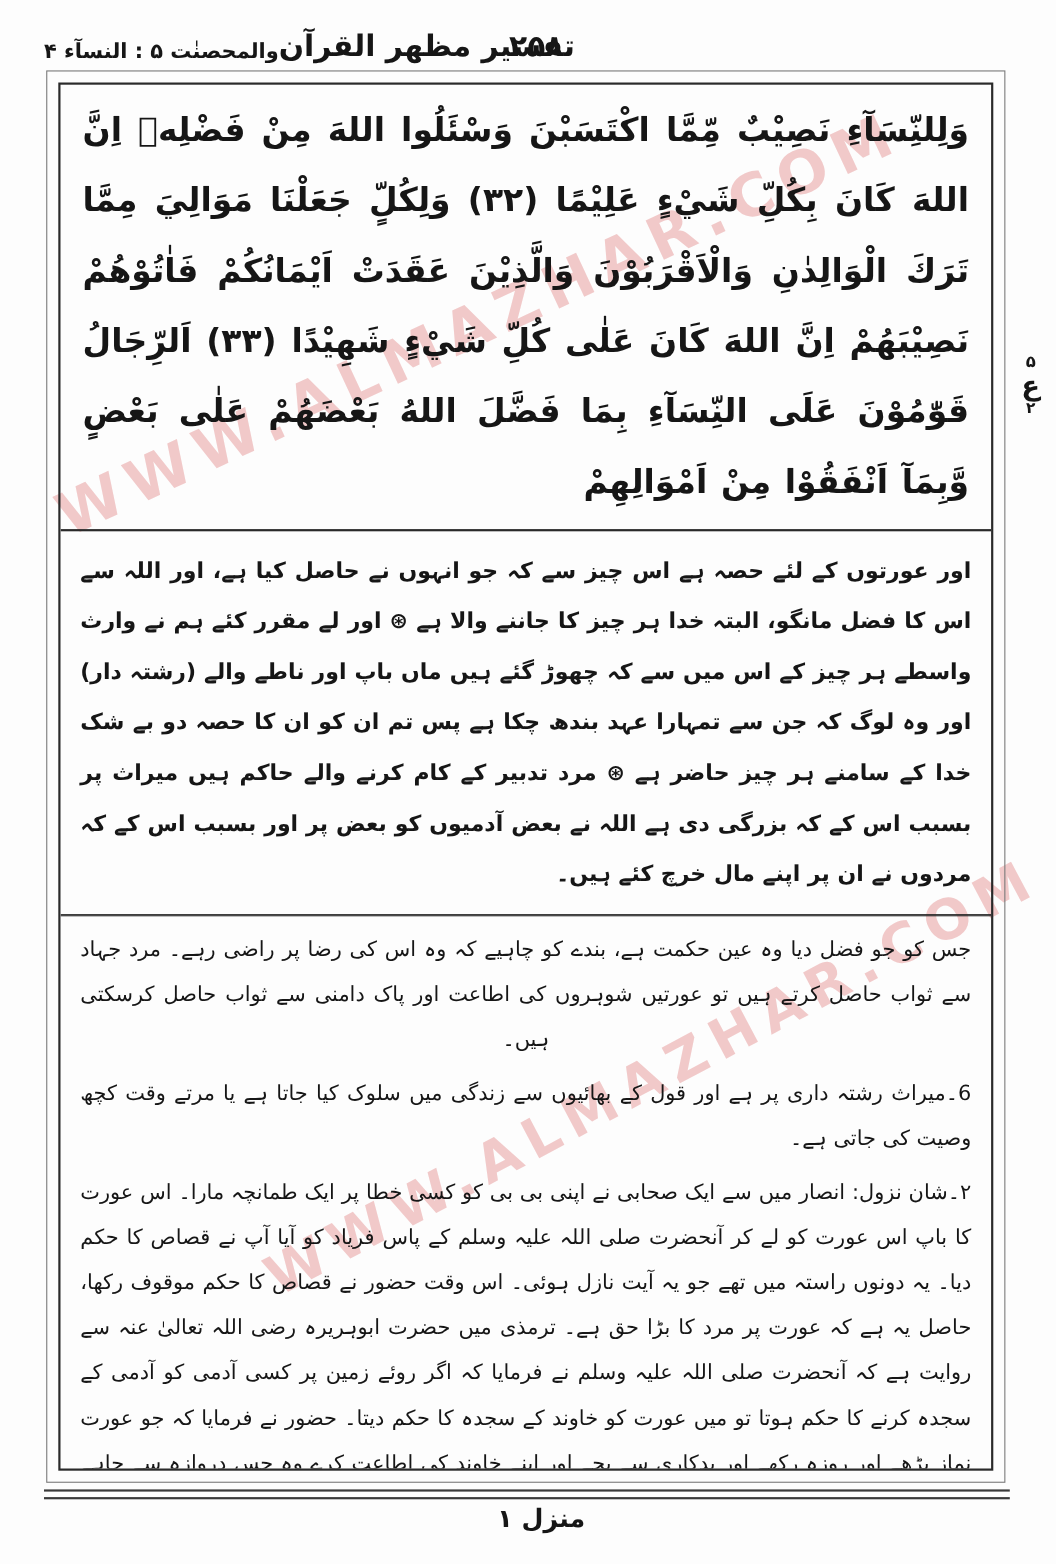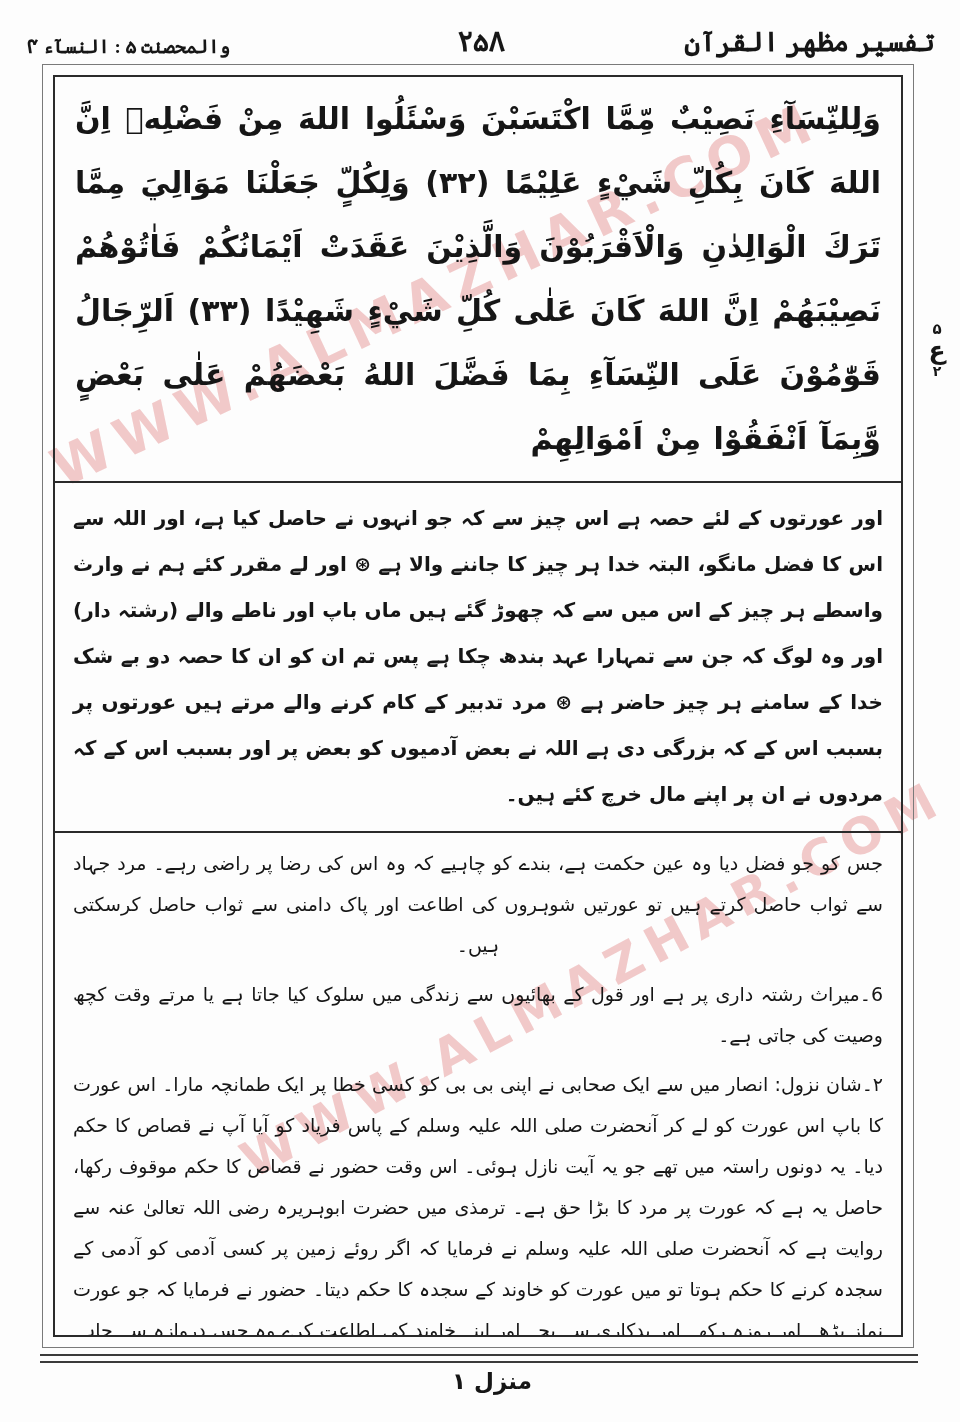--- a/index.html
+++ b/index.html
@@ -22,24 +22,23 @@
     letter-spacing:9px;
     white-space:nowrap;
     pointer-events:none;
     user-select:none;
   }
   .wm-upper{left:55px;top:440px;font-size:54px;transform:rotate(-25deg);transform-origin:0 50%;}
   .wm-lower{left:245px;top:1135px;font-size:50px;transform:rotate(-28deg);transform-origin:0 50%;}
 
   
   .header{
-    position:absolute;top:14px;left:27px;right:25px;height:44px;
-    display:flex;align-items:flex-end;justify-content:space-between;
+    position:absolute;top:14px;left:40px;right:25px;height:44px;
+    display:flex;align-items:flex-end;justify-content:flex-start;
     z-index:2;
-    font-family:Liberation Serif, serif;
   }
   .header .left-ref{font-size:19px;font-weight:bold;direction:rtl;}
   .header .page-no{font-size:27px;font-weight:bold;position:absolute;left:50%;transform:translateX(-50%);bottom:0;}
   .header .book-title{font-size:27px;font-weight:bold;direction:rtl;}
 
   
   .frame-outer{
     position:absolute;left:42px;top:64px;width:872px;height:1284px;
     border:1px solid #7a7a7a;
     padding:10px;
@@ -145,21 +144,21 @@
         </p>
       </section>
 
       <div class="divider-single"></div>
 
       <section class="translation-section">
         <p>
           <span>اور عورتوں کے لئے حصہ ہے اس چیز سے کہ جو انہوں نے حاصل کیا ہے، اور اللہ سے اس کا فضل مانگو، البتہ خدا ہر</span>
           <span>چیز کا جاننے والا ہے ⊛ اور لے مقرر کئے ہم نے وارث واسطے ہر چیز کے اس میں سے کہ چھوڑ گئے ہیں ماں باپ</span>
           <span>اور ناطے والے (رشتہ دار) اور وہ لوگ کہ جن سے تمہارا عہد بندھ چکا ہے پس تم ان کو ان کا حصہ دو بے شک خدا</span>
-          <span>کے سامنے ہر چیز حاضر ہے ⊛ مرد تدبیر کے کام کرنے والے مرتے ہیں عورتوں پر بسبب اس کے کہ بزرگی دی</span>
+          <span>کے سامنے ہر چیز حاضر ہے ⊛ مرد تدبیر کے کام کرنے والے حاکم ہیں میراث پر بسبب اس کے کہ بزرگی دی</span>
           <span>ہے اللہ نے بعض آدمیوں کو بعض پر اور بسبب اس کے کہ مردوں نے ان پر اپنے مال خرچ کئے ہیں۔</span>
         </p>
       </section>
 
       <div class="divider-double"></div>
 
       <section class="commentary-section">
         <p class="center-last">جس کو جو فضل دیا وہ عین حکمت ہے، بندے کو چاہیے کہ وہ اس کی رضا پر راضی رہے۔ مرد جہاد سے ثواب حاصل کرتے ہیں تو عورتیں شوہروں کی اطاعت اور پاک دامنی سے ثواب حاصل کرسکتی ہیں۔</p>
         <p>6۔میراث رشتہ داری پر ہے اور قول کے بھائیوں سے زندگی میں سلوک کیا جاتا ہے یا مرتے وقت کچھ وصیت کی جاتی ہے۔</p>
         <p>۲۔شان نزول: انصار میں سے ایک صحابی نے اپنی بی بی کو کسی خطا پر ایک طمانچہ مارا۔ اس عورت کا باپ اس عورت کو لے کر آنحضرت صلی اللہ علیہ وسلم کے پاس فریاد کو آیا آپ نے قصاص کا حکم دیا۔ یہ دونوں راستہ میں تھے جو یہ آیت نازل ہوئی۔ اس وقت حضور نے قصاص کا حکم موقوف رکھا، حاصل یہ ہے کہ عورت پر مرد کا بڑا حق ہے۔ ترمذی میں حضرت ابوہریرہ رضی اللہ تعالیٰ عنہ سے روایت ہے کہ آنحضرت صلی اللہ علیہ وسلم نے فرمایا کہ اگر روئے زمین پر کسی آدمی کو آدمی کے سجدہ کرنے کا حکم ہوتا تو میں عورت کو خاوند کے سجدہ کا حکم دیتا۔ حضور نے فرمایا کہ جو عورت نماز پڑھے اور روزہ رکھے اور بدکاری سے بچے اور اپنے خاوند کی اطاعت کرے وہ جس دروازہ سے چاہے جنت میں جاسکتی ہے۔ مرد عورتوں کے حاکم ہیں عورتیں اپنے شوہروں کے پیٹھ پیچھے شوہر کی عزت و حرمت اور اس کے مال کی حفاظت کرنے والیاں ہیں۔ اللہ نیک عورتوں کو شوہر کی عزت اور اس کے مال کی حفاظت کی توفیق دیتا ہے۔ جو عورتیں اپنے شوہر کی فرمانبردار نہ ہوں، ایسی عورتوں کو پہلے سمجھاؤ اور پھر بات چیت کرنی چھوڑ دو۔ پھر</p>

